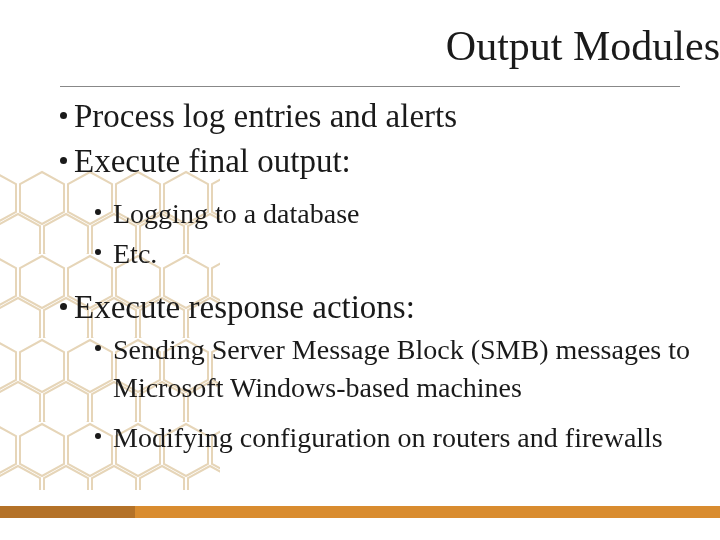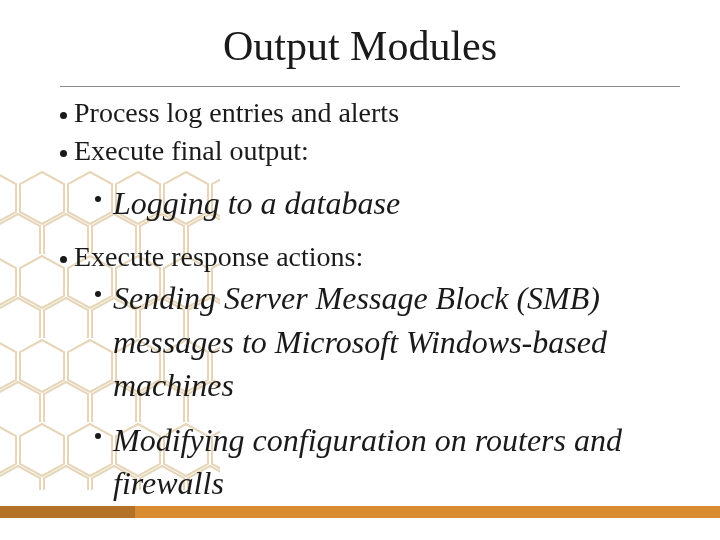--- a/index.html
+++ b/index.html
@@ -18,21 +18,21 @@
       width: 250px;
       height: 320px;
       z-index: 0;
       opacity: 1;
     }
     .title {
       position: absolute;
       top: 22px;
       left: 0;
       width: 100%;
-      text-align: center;
+      text-align: right;
       font-size: 42px;
       color: #1a1a1a;
       font-weight: 400;
       z-index: 2;
     }
     .title-underline {
       position: absolute;
       top: 86px;
       left: 60px;
       right: 40px;
@@ -42,44 +42,43 @@
     }
     .content {
       position: absolute;
       top: 95px;
       left: 60px;
       right: 20px;
       z-index: 2;
       color: #1a1a1a;
     }
     .bullet-1 {
-      font-size: 28px;
+      font-size: 33px;
       line-height: 1.3;
       margin-bottom: 2px;
       position: relative;
       padding-left: 14px;
     }
     .bullet-1::before {
       content: "";
       position: absolute;
       left: 0;
       top: 17px;
       width: 7px;
       height: 7px;
       background: #1a1a1a;
       border-radius: 50%;
     }
     .bullet-2 {
-      font-size: 32px;
+      font-size: 28px;
       line-height: 1.35;
       margin-left: 35px;
       position: relative;
       padding-left: 18px;
       margin-top: 2px;
-      font-style: italic;
     }
     .bullet-2::before {
       content: "";
       position: absolute;
       left: 0;
       top: 14px;
       width: 6px;
       height: 6px;
       background: #1a1a1a;
       border-radius: 50%;
@@ -122,20 +121,21 @@
 </svg>
 
 <div class="title">Output Modules</div>
 <div class="title-underline"></div>
 
 <div class="content">
   <div class="bullet-1"><span>Process log entries and alerts</span></div>
   <div class="bullet-1"><span>Execute final output:</span></div>
 
   <div class="bullet-2 group-gap"><span>Logging to a database</span></div>
+  <div class="bullet-2"><span>Etc.</span></div>
 
   <div class="bullet-1 group-gap2"><span>Execute response actions:</span></div>
 
   <div class="bullet-2"><span>Sending Server Message Block (SMB) messages to Microsoft Windows-based machines</span></div>
   <div class="bullet-2 group-gap"><span>Modifying configuration on routers and firewalls</span></div>
 </div>
 
 <div class="footer-stripe">
   <div class="footer-left"></div>
   <div class="footer-right"></div>

